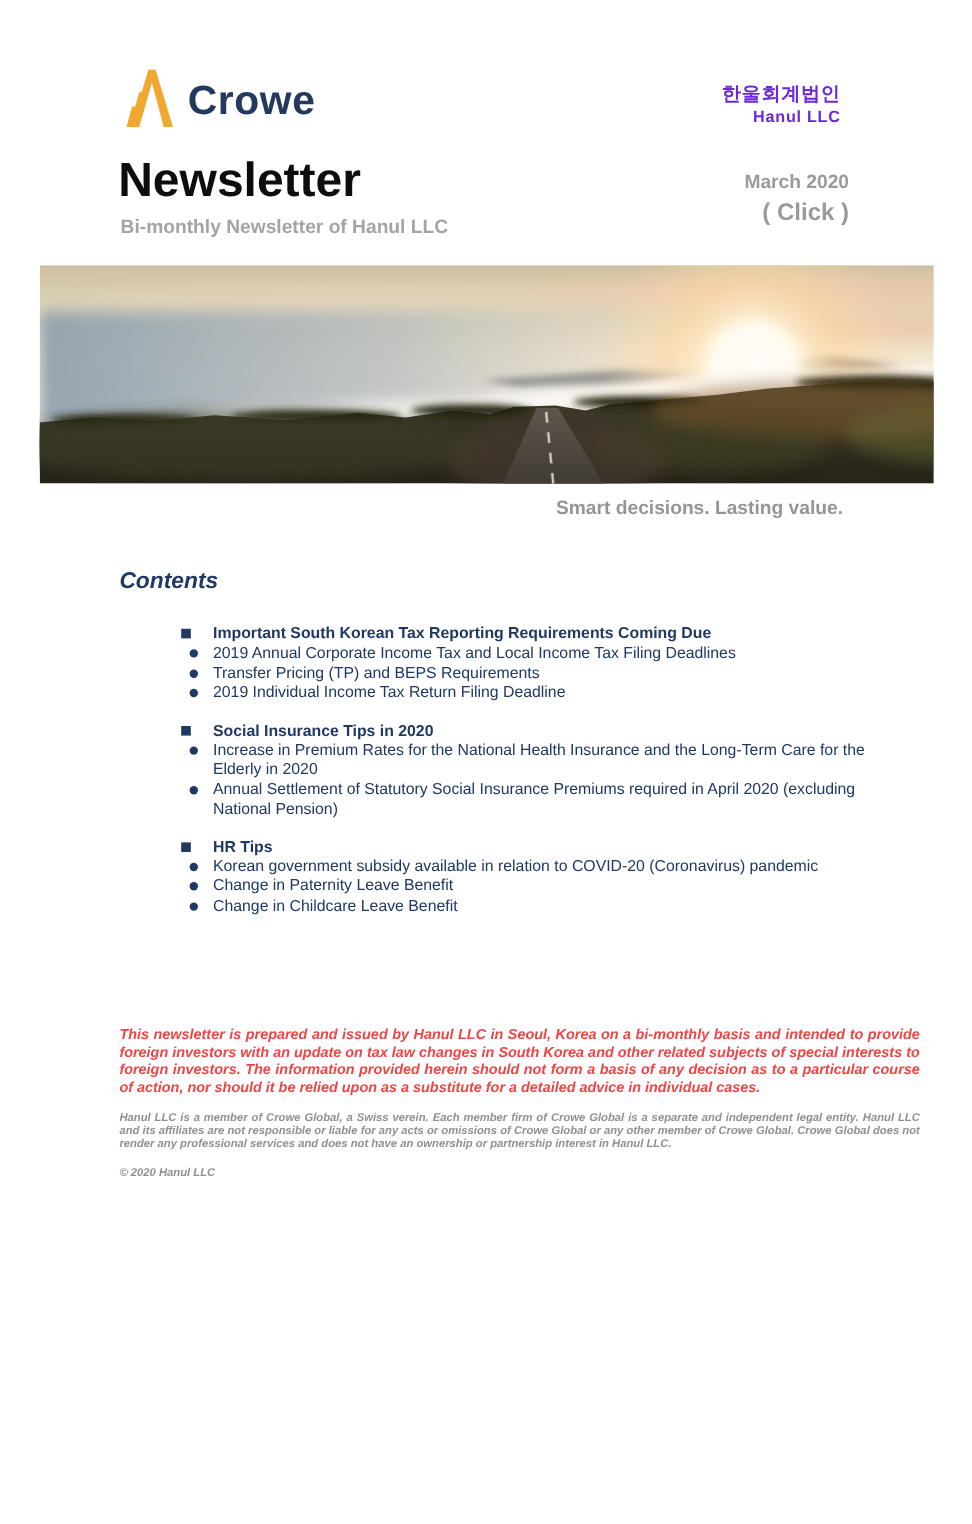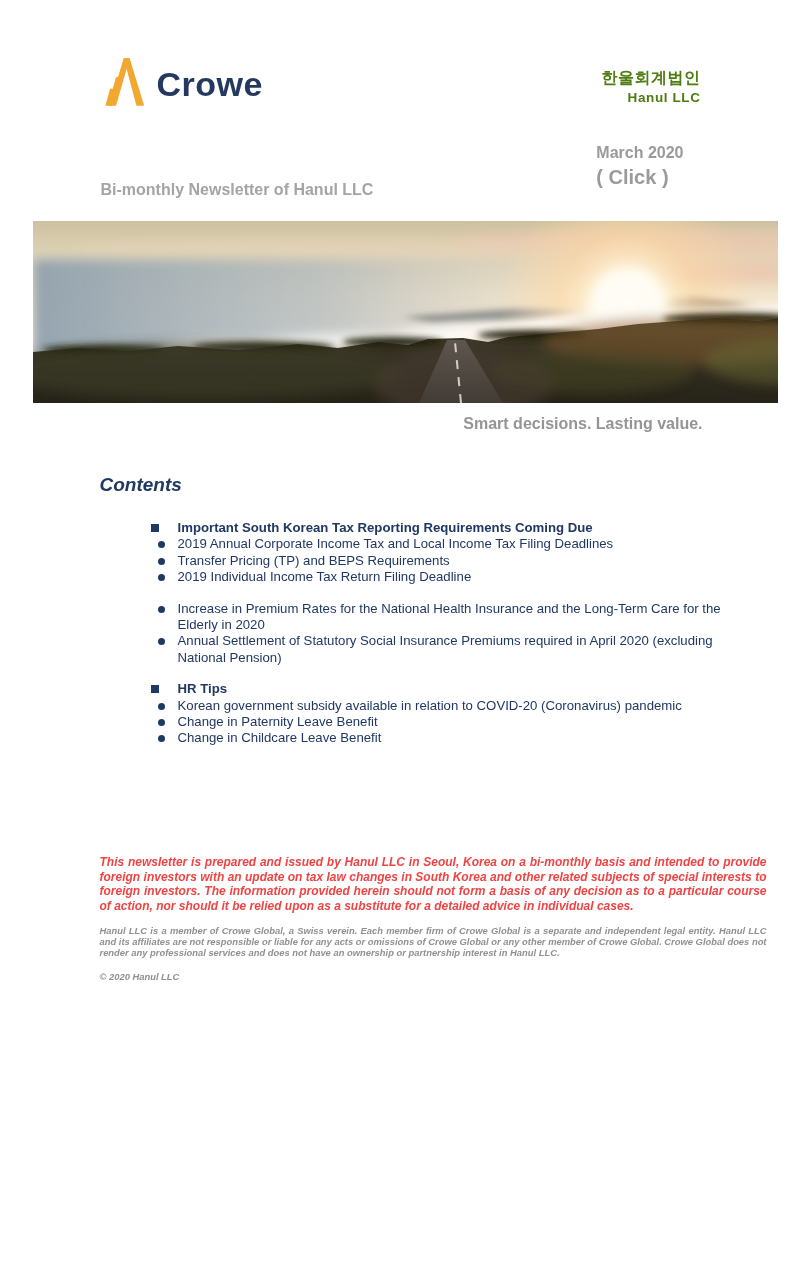--- a/index.html
+++ b/index.html
@@ -3,28 +3,28 @@
 <meta charset="utf-8">
 <style>
   * { margin:0; padding:0; box-sizing:border-box; }
   html,body { background:#ffffff; }
   body { font-family:"Liberation Sans", sans-serif; }
   .page { position:relative; width:745px; height:1270px; background:#fff; overflow:hidden; margin:4px auto; }
 
   
   .logo { position:absolute; left:66px; top:53px; display:flex; align-items:center; gap:12px; }
   .logo-word { font-size:34px; font-weight:600; color:#24395F; letter-spacing:0.5px; }
-  .company { position:absolute; right:77px; top:64px; text-align:right; color:#4d7c0f; }
+  .company { position:absolute; right:77px; top:64px; text-align:right; color:#6d28d9; }
   .company-kr { font-size:16px; font-weight:bold; letter-spacing:0.5px; }
   .company-en { font-size:13.5px; font-weight:bold; letter-spacing:0.6px; margin-top:1px; }
 
   
   .nl-title { position:absolute; left:66px; top:124px; font-size:40px; font-weight:800; color:#0D0D0D; letter-spacing:0px; }
   .nl-sub { position:absolute; left:68px; top:177px; font-size:16px; font-weight:bold; color:#A4A4A4; }
-  .issue { position:absolute; right:94px; top:140px; color:#9A9A9A; }
+  .issue { position:absolute; right:70px; top:140px; text-align:right; color:#9A9A9A; }
   .issue-date { font-size:16px; font-weight:bold; }
   .click-btn { font-size:20px; font-weight:bold; margin-top:4px; color:#9A9A9A; cursor:pointer; }
 
   
   .banner { position:absolute; left:0; top:217px; width:810px; height:182px; }
   .banner svg { display:block; width:810px; height:182px; }
   .tagline { position:absolute; right:75px; top:411px; font-size:16px; font-weight:bold; color:#959595; }
 
   
   .contents-h { position:absolute; left:67px; top:470px; font-size:19px; font-weight:bold; font-style:italic; color:#1F3864; }
@@ -60,20 +60,21 @@
         </g>
       </svg>
     </span>
     <span class="logo-word">Crowe</span>
   </div>
   <div class="company">
     <div class="company-kr">한울회계법인</div>
     <div class="company-en">Hanul LLC</div>
   </div>
 
+  <div class="nl-title">Newsletter</div>
   <div class="nl-sub">Bi-monthly Newsletter of Hanul LLC</div>
   <div class="issue">
     <div class="issue-date">March 2020</div>
     <div class="click-btn">( Click )</div>
   </div>
 
   <div class="banner">
     <svg viewBox="0 0 810 182" preserveAspectRatio="none">
       <defs>
         <linearGradient id="sky" x1="0" y1="0" x2="0" y2="1">
@@ -185,20 +186,24 @@
   </div>
 
   <div class="toc-item">
     <span class="dot"></span>
     <span class="toc-item-text">2019 Individual Income Tax Return Filing Deadline</span>
   </div>
 </div>
   </div>
 
   <div class="toc-section">
+    <div class="toc-title-row">
+      <span class="sq"></span>
+      <span class="toc-title-text">Social Insurance Tips in 2020</span>
+    </div>
     <div class="toc-items">
   <div class="toc-item">
     <span class="dot"></span>
     <span class="toc-item-text">Increase in Premium Rates for the National Health Insurance and the Long-Term Care for the Elderly in 2020</span>
   </div>
 
   <div class="toc-item">
     <span class="dot"></span>
     <span class="toc-item-text">Annual Settlement of Statutory Social Insurance Premiums required in April 2020 (excluding National Pension)</span>
   </div>

